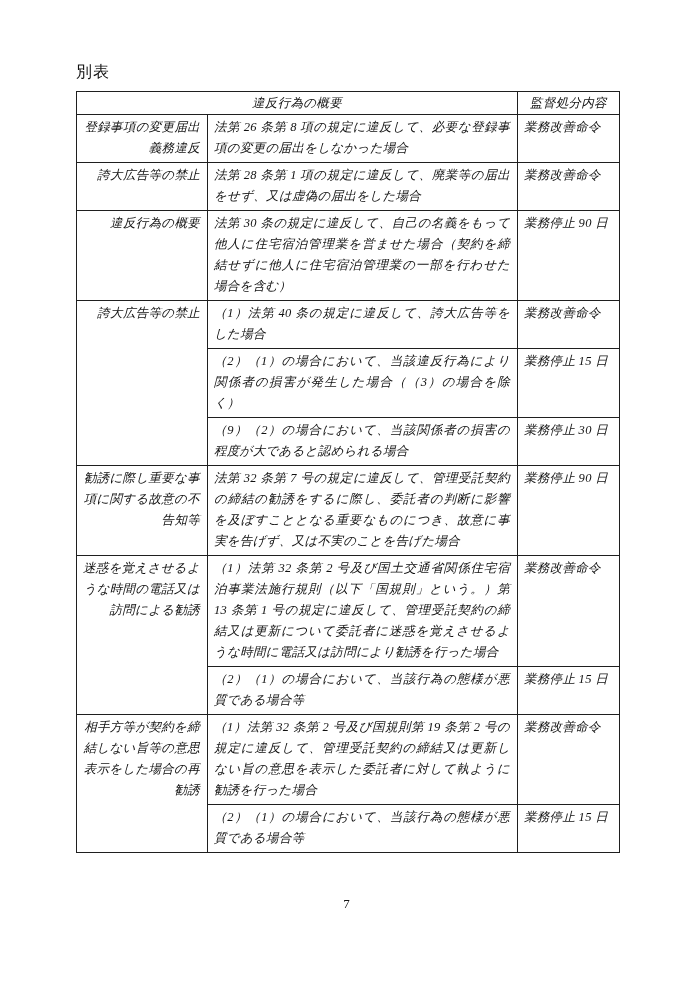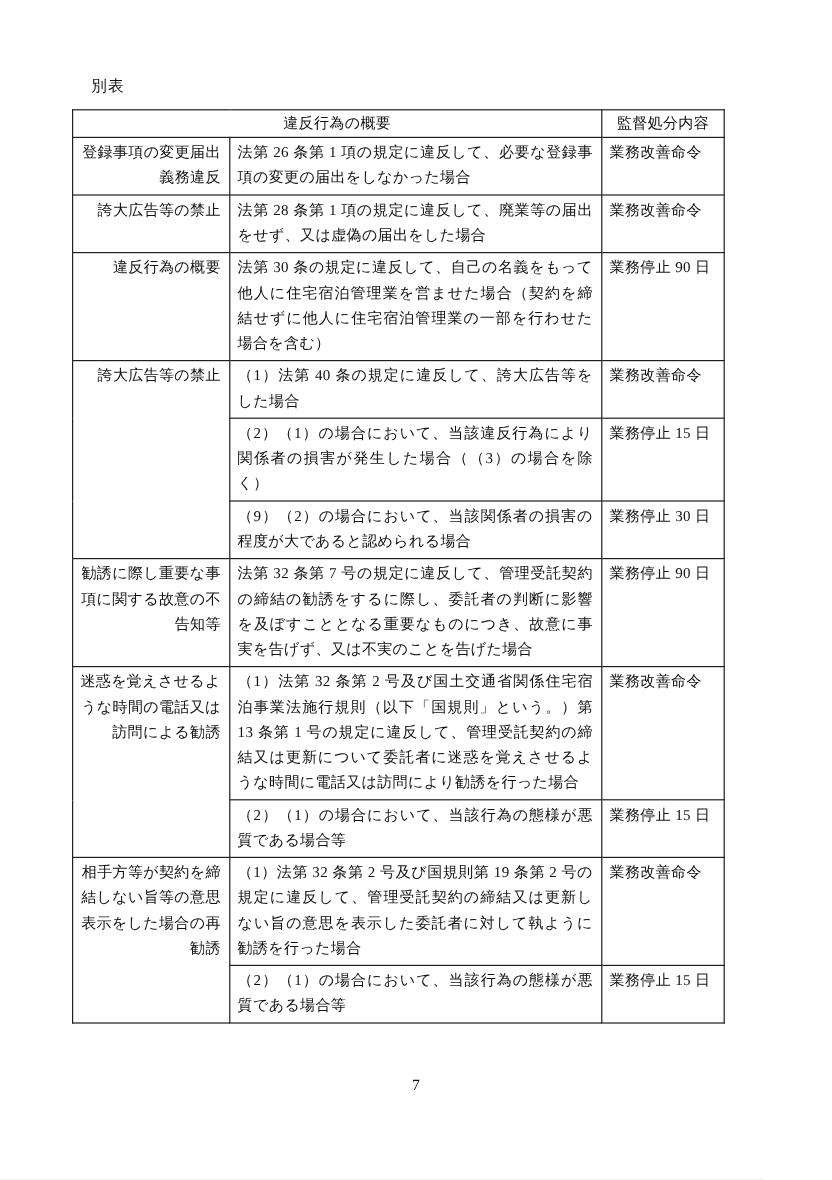--- a/index.html
+++ b/index.html
@@ -14,32 +14,33 @@
     margin: 0 auto;
     background: #ffffff;
     font-family: "Liberation Serif", "DejaVu Serif", serif;
     color: #111111;
     overflow: hidden;
   }
   .caption {
     position: absolute;
     left: 76px;
     top: 63px;
-    font-size: 13px;
+    font-size: 16px;
     line-height: 17px;
     letter-spacing: 1px;
   }
   table.violation-table {
     position: absolute;
-    left: 60px;
+    left: 76px;
     top: 91px;
     width: 543px;
     border-collapse: collapse;
     table-layout: fixed;
     font-size: 12.5px;
+    font-style: italic;
   }
   table.violation-table td {
     border: 1px solid #1f1f1f;
     vertical-align: top;
     line-height: 21px;
     padding: 2px 7px 3px 6px;
     letter-spacing: 0.3px;
   }
   tr.head td {
     text-align: center;
@@ -84,21 +85,21 @@
     </colgroup>
 
     <tbody>
         <tr class="head">
       <td colspan="2">違反行為の概要</td>
       <td>監督処分内容</td>
     </tr>
 
     <tr>
       <td class="cat">登録事項の変更届出義務違反</td>
-      <td class="det">法第 26 条第 1 項の規定に違反して、必要な登録事項の変更の届出をしなかった場合</td>
+      <td class="det">法第 26 条第 8 項の規定に違反して、必要な登録事項の変更の届出をしなかった場合</td>
       <td class="disp">業務改善命令</td>
     </tr>
 
     <tr>
       <td class="cat">誇大広告等の禁止</td>
       <td class="det">法第 28 条第 1 項の規定に違反して、廃業等の届出をせず、又は虚偽の届出をした場合</td>
       <td class="disp">業務改善命令</td>
     </tr>
 
     <tr>

